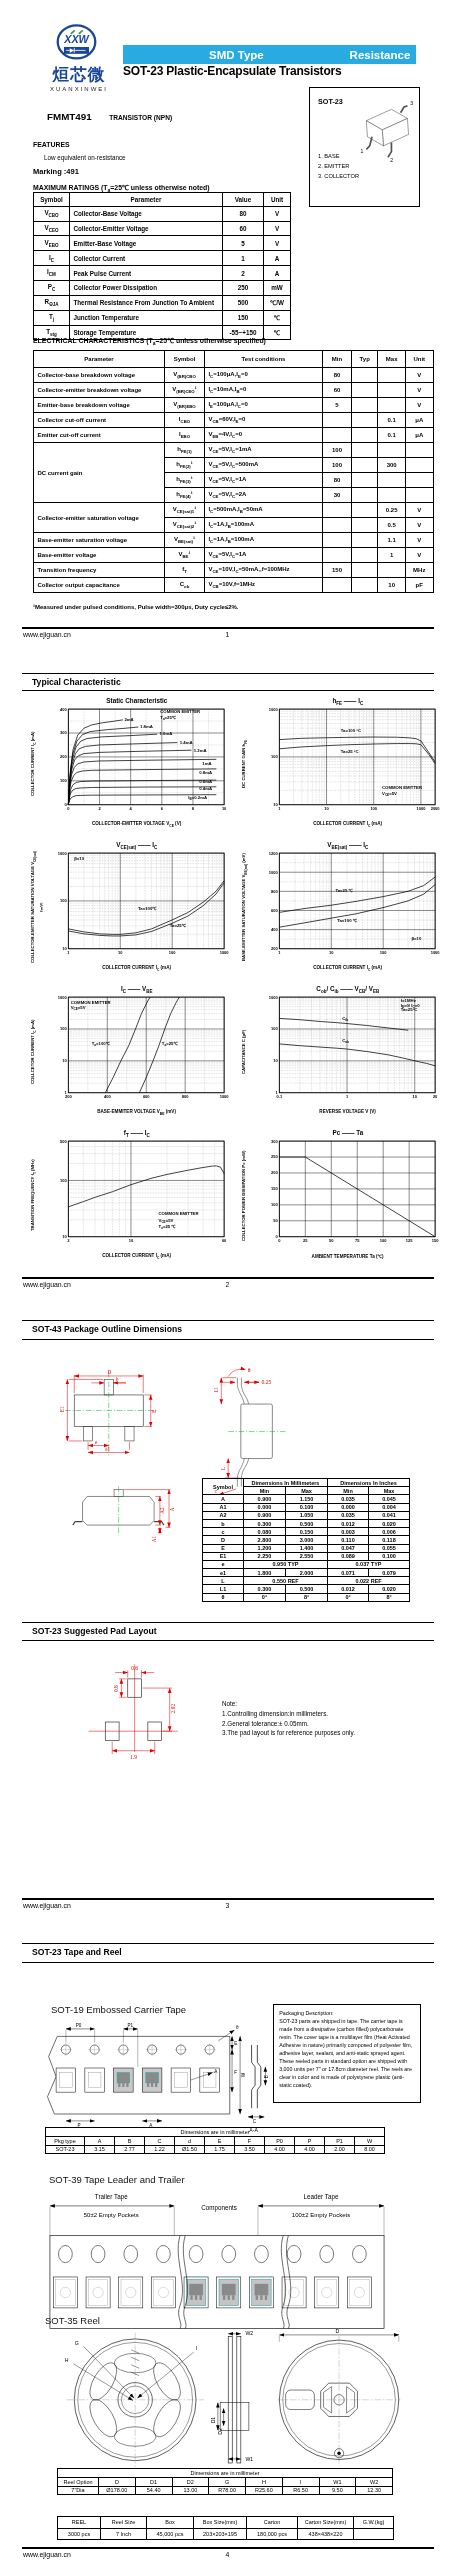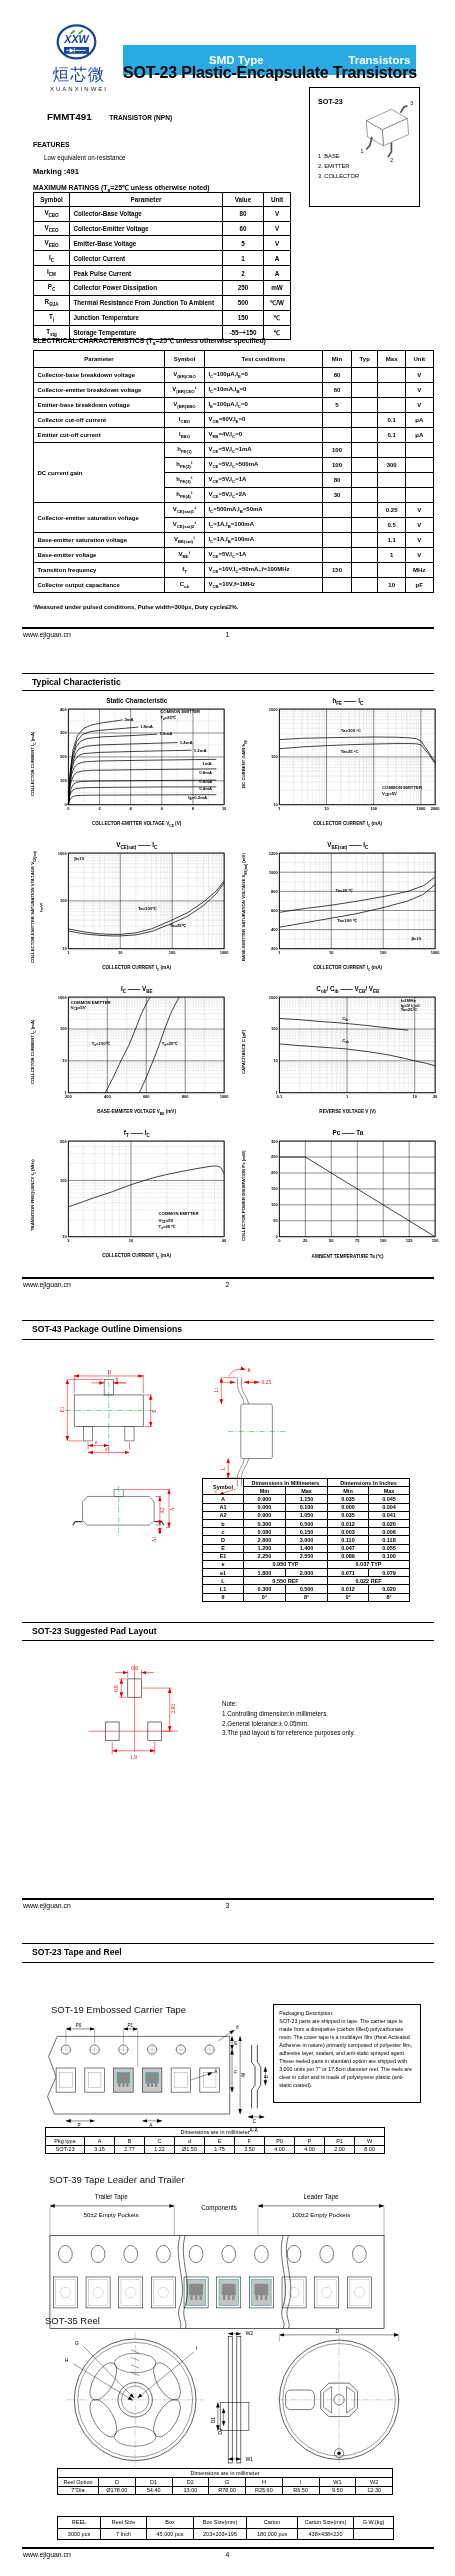--- a/index.html
+++ b/index.html
@@ -1,21 +1,21 @@
 <!DOCTYPE html>
 <html style="font-size:9.2px"><head>
 <meta charset="utf-8">
 <style>
   html,body{margin:0;padding:0;background:#fff;}
   .sheet{position:relative;width:455px;height:2576px;background:#fff;font-family:"Liberation Sans",sans-serif;color:#000;overflow:hidden;}
   .abs{position:absolute;}
   
-  .banner{left:123px;top:45px;width:293px;height:30px;display:flex;align-items:center;justify-content:space-between;padding:0 5.7px 0 86px;box-sizing:border-box;color:#fff;font-size:11.5px;font-weight:600;}
-  .doc-title{left:123px;top:64px;font-size:16px;font-weight:bold;letter-spacing:-0.2px;}
-  .brand-cn{left:46px;top:64px;width:66px;text-align:center;font-size:16.6px;font-weight:normal;color:#1b4596;letter-spacing:1.1px;}
+  .banner{left:123px;top:45px;width:293px;height:19px;display:flex;align-items:center;justify-content:space-between;padding:0 5.7px 0 86px;box-sizing:border-box;color:#fff;font-size:11.5px;font-weight:600;}
+  .doc-title{left:123px;top:64px;font-size:12px;font-weight:bold;letter-spacing:-0.2px;}
+  .brand-cn{left:46px;top:64px;width:66px;text-align:center;font-size:16.6px;font-weight:bold;color:#1b4596;letter-spacing:1.1px;}
   .brand-en{left:46px;top:86px;width:66px;text-align:center;font-size:6px;letter-spacing:2px;color:#222;}
   
   .pkg-box{left:309px;top:87px;width:109px;height:118px;border:0.9px solid #000;}
   .pkg-label{position:absolute;left:8px;top:9.2px;font-size:7.2px;font-weight:bold;}
   .pins{position:absolute;left:8px;top:64px;font-size:5.7px;line-height:9.8px;}
   .part-line{left:47px;top:111px;}
   .pn{font-size:9.8px;font-weight:bold;}
   .pt{font-size:6.6px;font-weight:bold;margin-left:15px;}
   .h12{font-size:6.9px;font-weight:bold;}
   .feature{left:44px;top:154px;font-size:6.3px;}
@@ -86,21 +86,21 @@
     <polygon points="24,42 24,50 32,46" fill="#fff"></polygon>
     <line x1="32" y1="42" x2="32" y2="50" stroke="#fff" stroke-width="1.5"></line>
     <line x1="18" y1="46" x2="24" y2="46" stroke="#fff" stroke-width="1.5"></line>
     <line x1="32" y1="46" x2="52" y2="46" stroke="#fff" stroke-width="1.5"></line>
   </svg>
   <div class="abs brand-cn">烜芯微</div>
   <div class="abs brand-en">XUANXINWEI</div>
 
   <div class="abs banner" style="background:#29ABE2">
     <span>SMD Type</span>
-    <span>Transistors</span>
+    <span>Resistance</span>
   </div>
   <div class="abs doc-title">SOT-23 Plastic-Encapsulate Transistors</div>
 
   <div class="abs pkg-box">
     <div class="pkg-label">SOT-23</div>
     <svg style="position:absolute;left:46px;top:4.6px" width="60" height="72" id="pkg3d" viewBox="0 0 105 125">
         <polygon points="18,48 62,28 90,44 46,64" fill="#fff" stroke="#555" stroke-width="1"></polygon>
         <polygon points="46,64 90,44 92,72 48,92" fill="#fff" stroke="#555" stroke-width="1"></polygon>
         <polygon points="18,48 46,64 48,92 20,76" fill="#fff" stroke="#555" stroke-width="1"></polygon>
         <polyline points="78,34 84,24 90,22" fill="none" stroke="#555" stroke-width="3"></polyline>

